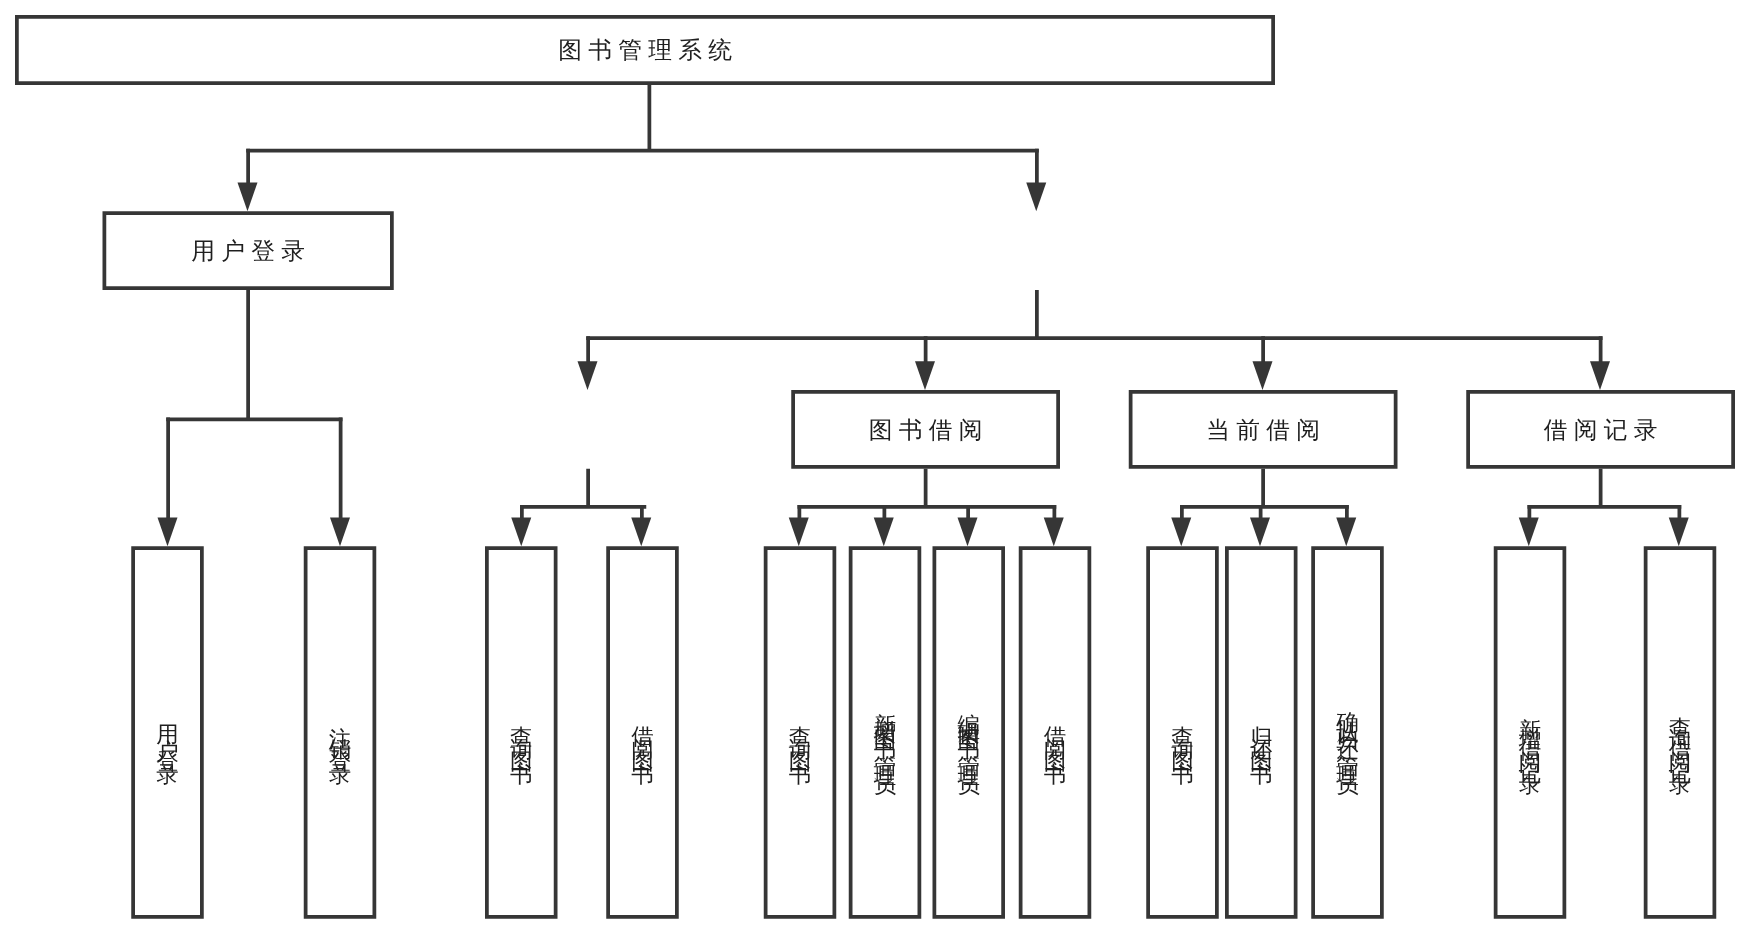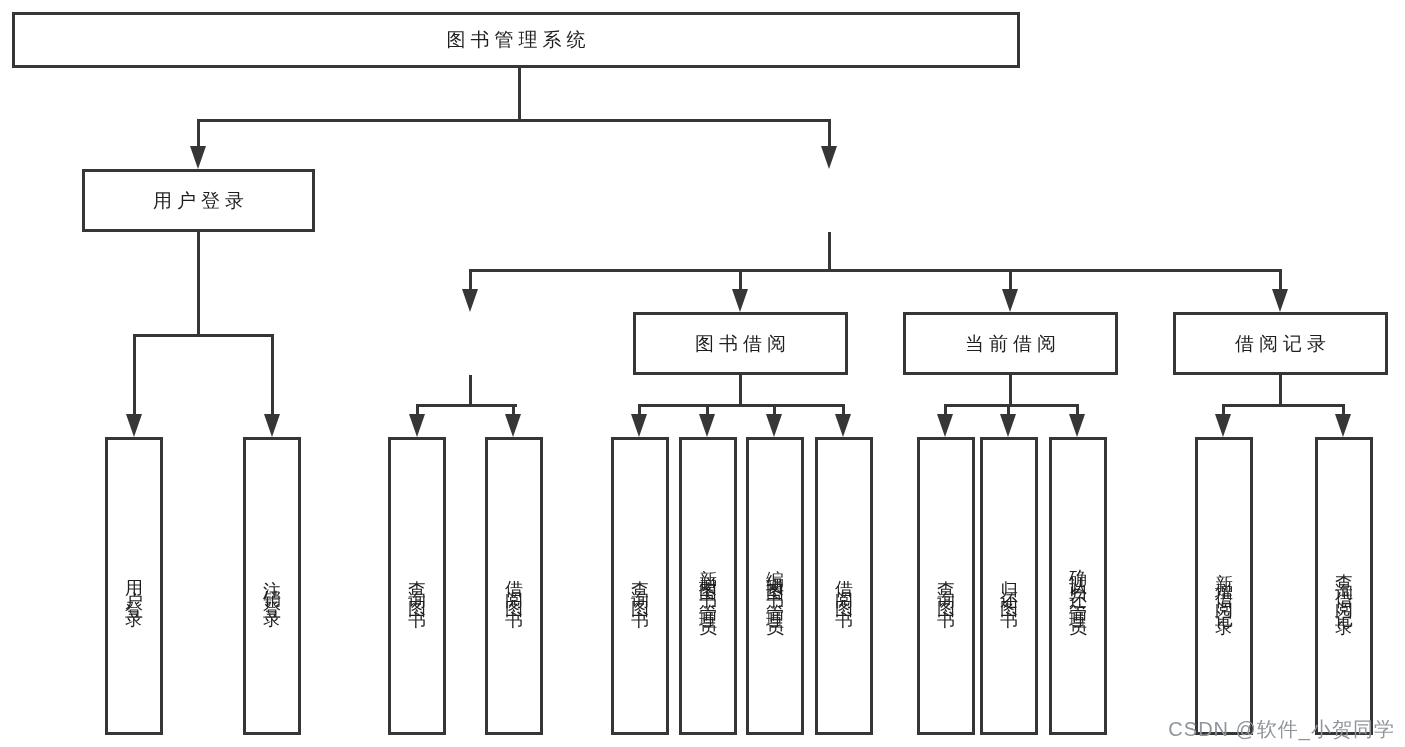--- a/index.html
+++ b/index.html
@@ -176,15 +176,14 @@
     <span class="vlabel" style="letter-spacing:7px">确认归还（管理员）</span>
   </div>
 
   <div class="box vbox" style="left:1195px;top:437px;width:58px;height:298px">
     <span class="vlabel" style="letter-spacing:9px">新增借阅记录</span>
   </div>
   <div class="box vbox" style="left:1315px;top:437px;width:58px;height:298px">
     <span class="vlabel" style="letter-spacing:9px">查询借阅记录</span>
   </div>
 
-  <div class="watermark">CSDN @软件_小贺同学</div>
 
 </div>
 
 </body></html>

